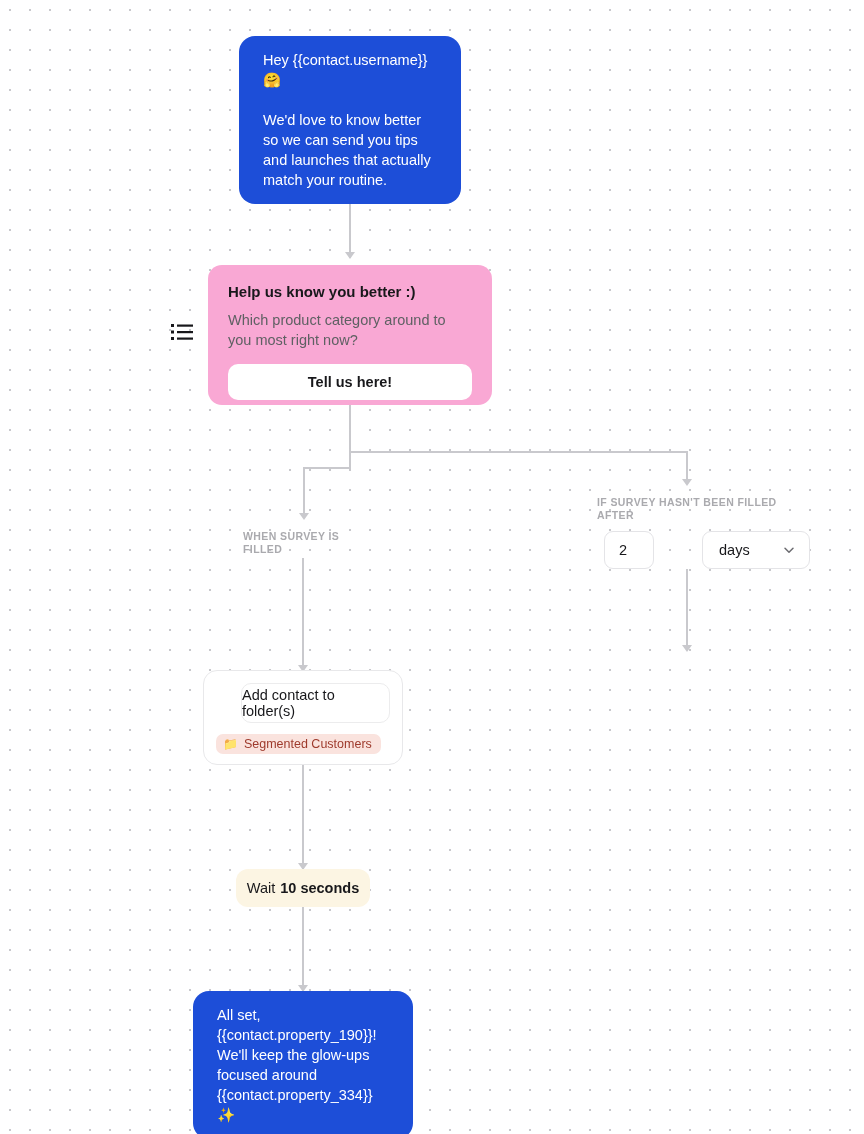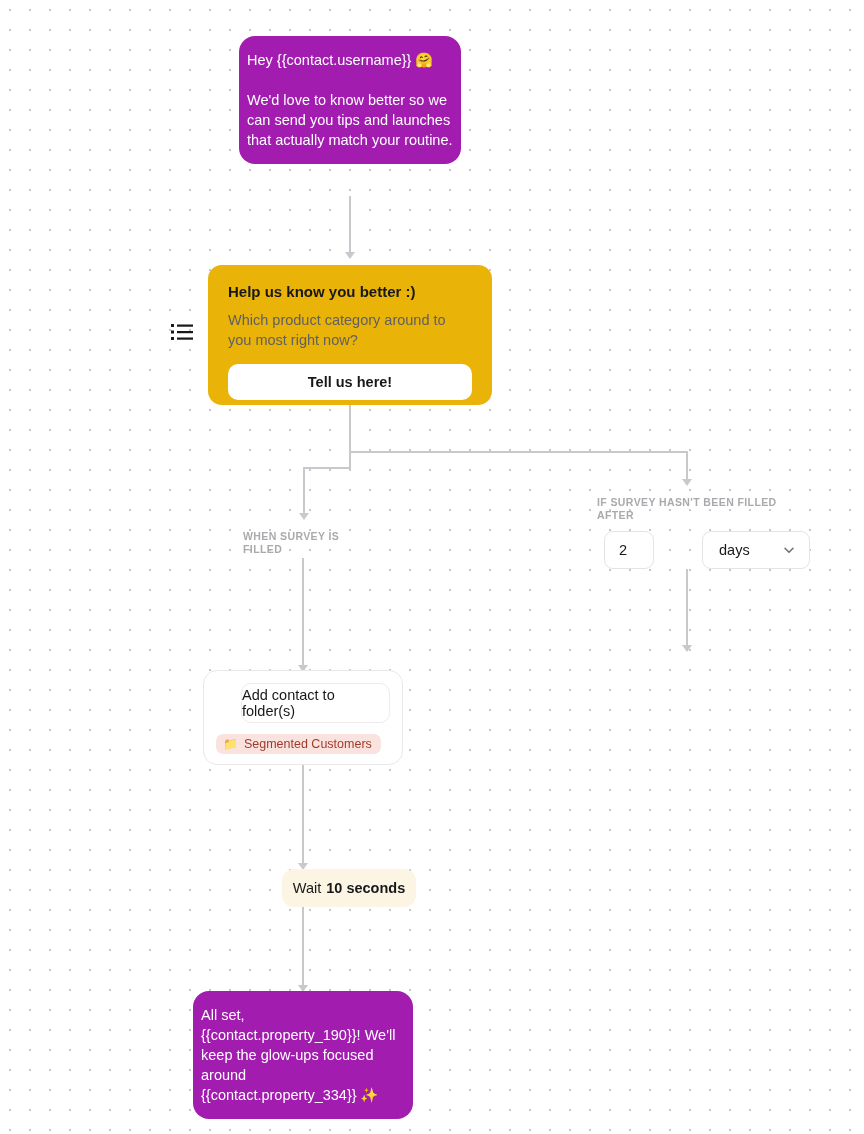--- a/index.html
+++ b/index.html
@@ -37,34 +37,34 @@
     width: 0;
     height: 0;
     border-left: 5px solid transparent;
     border-right: 5px solid transparent;
     border-top: 7px solid #c9c9cd;
   }
 
   
   .bubble {
     position: absolute;
-    background: #a21caf;
+    background: #1d4ed8;
     color: #ffffff;
     border-radius: 16px;
-    padding: 14px 8px;
+    padding: 14px 24px;
     font-size: 14.5px;
     line-height: 20px;
     box-sizing: border-box;
     white-space: pre-wrap;
   }
 
   
   .survey-card {
     position: absolute;
-    background: #eab308;
+    background: #f9a8d4;
     border-radius: 14px;
     box-sizing: border-box;
     padding: 18px 20px 20px 20px;
   }
   .survey-title {
     font-size: 15px;
     font-weight: bold;
     color: #18181b;
     margin-bottom: 10px;
   }
@@ -179,21 +179,20 @@
     position: absolute;
     background: #fcf5e3;
     border-radius: 12px;
     box-sizing: border-box;
     display: flex;
     align-items: center;
     justify-content: center;
     gap: 5px;
     font-size: 14.5px;
     color: #18181b;
-    margin-left: 46px;
   }
   .wait-strong { font-weight: bold; }
 </style>
 </head>
 <body>
 
 <div class="canvas">
 
   <div class="conn conn-v" style="left:349px; top:196px; height:62px;"></div>
   <div class="arrow" style="left:345px; top:252px;"></div>

